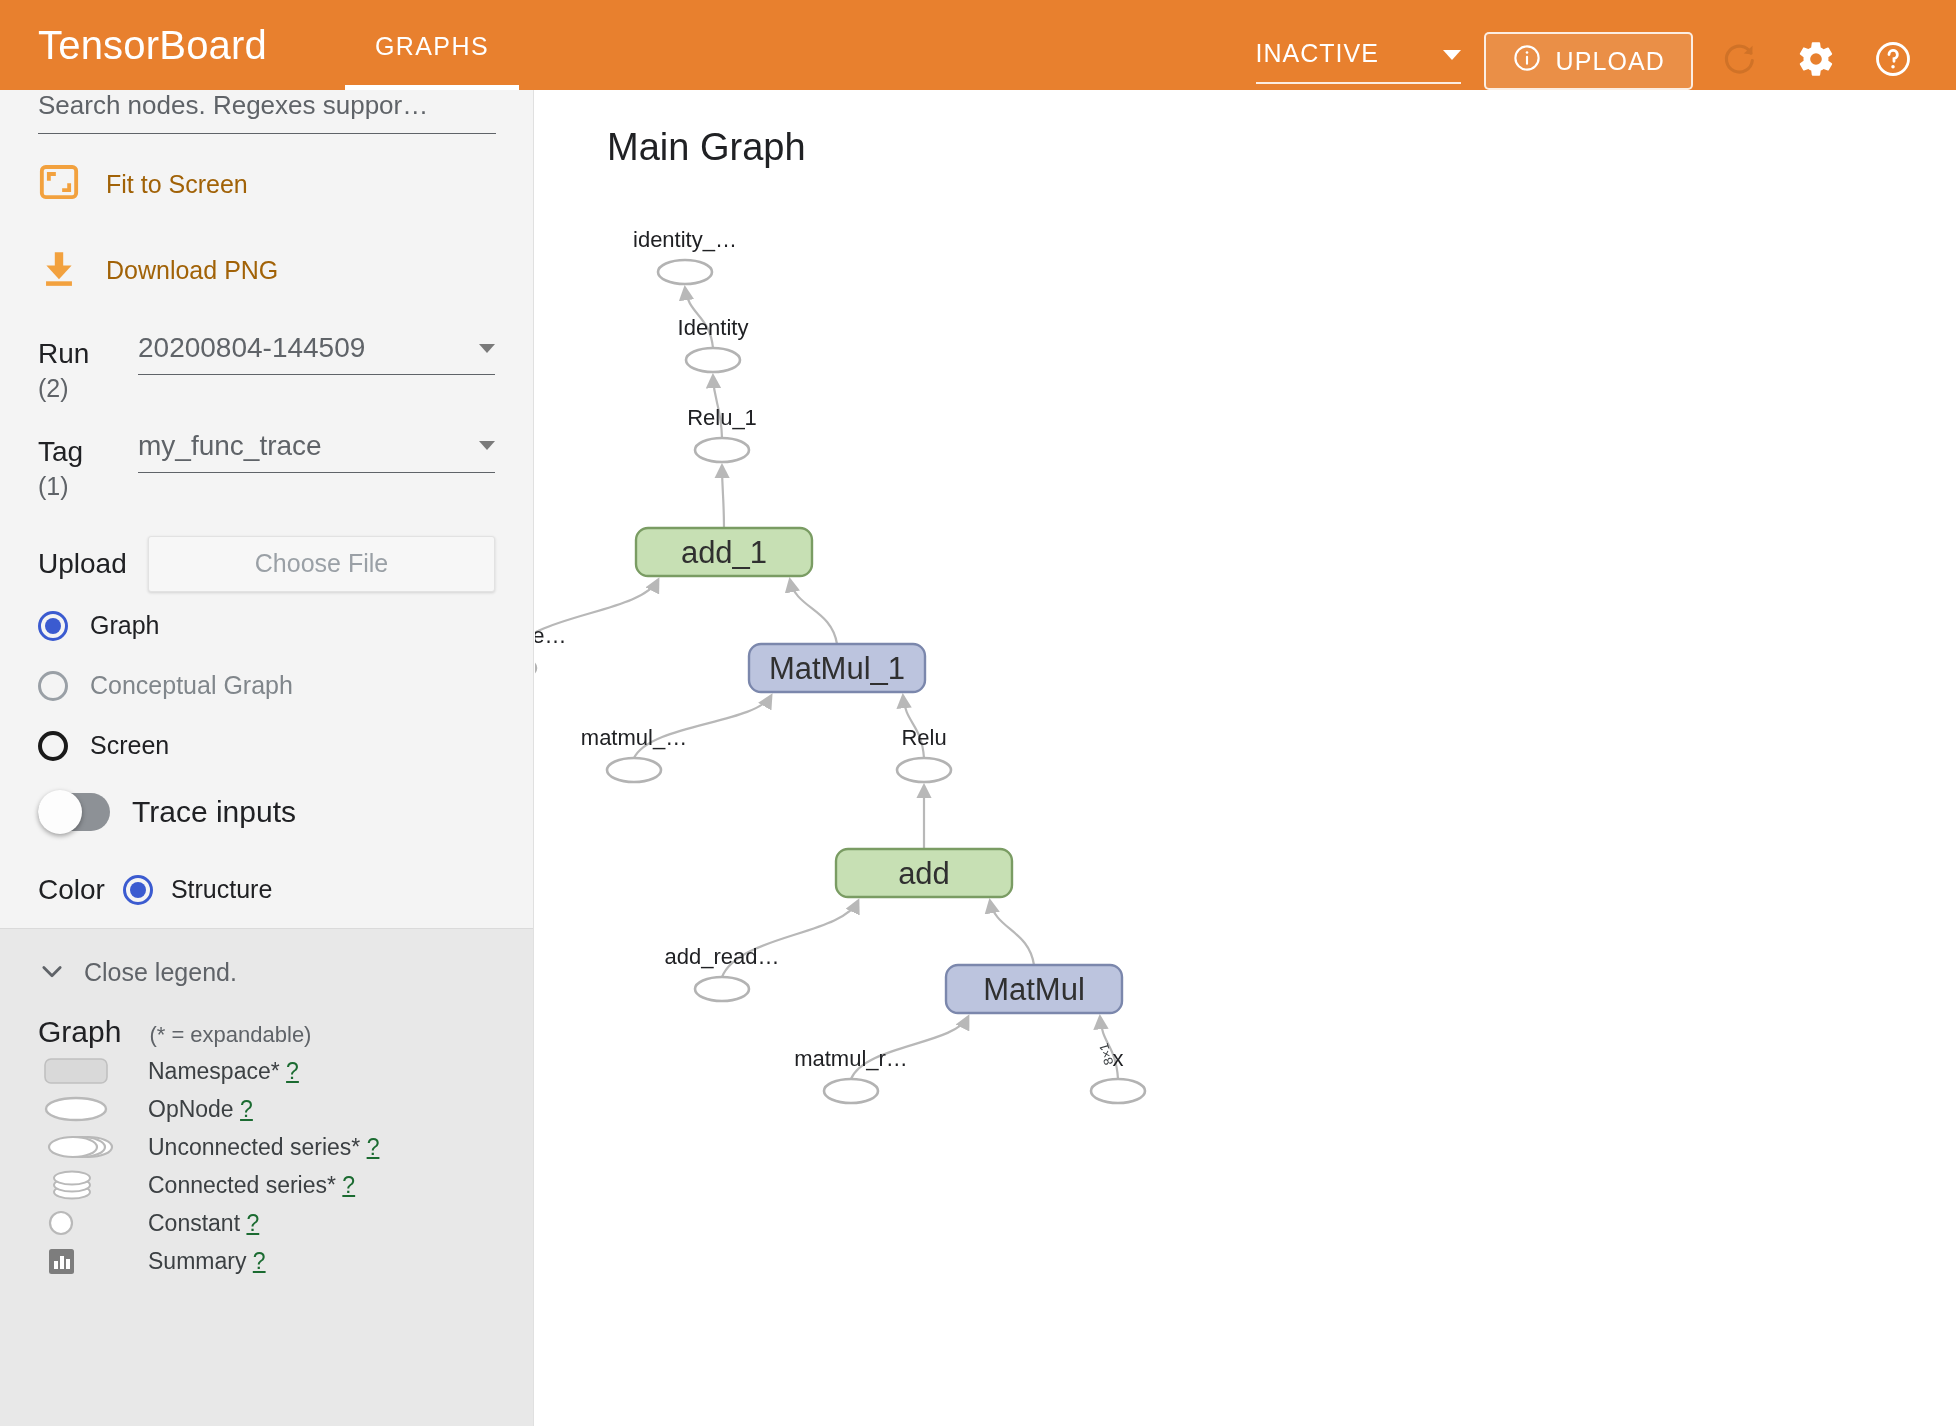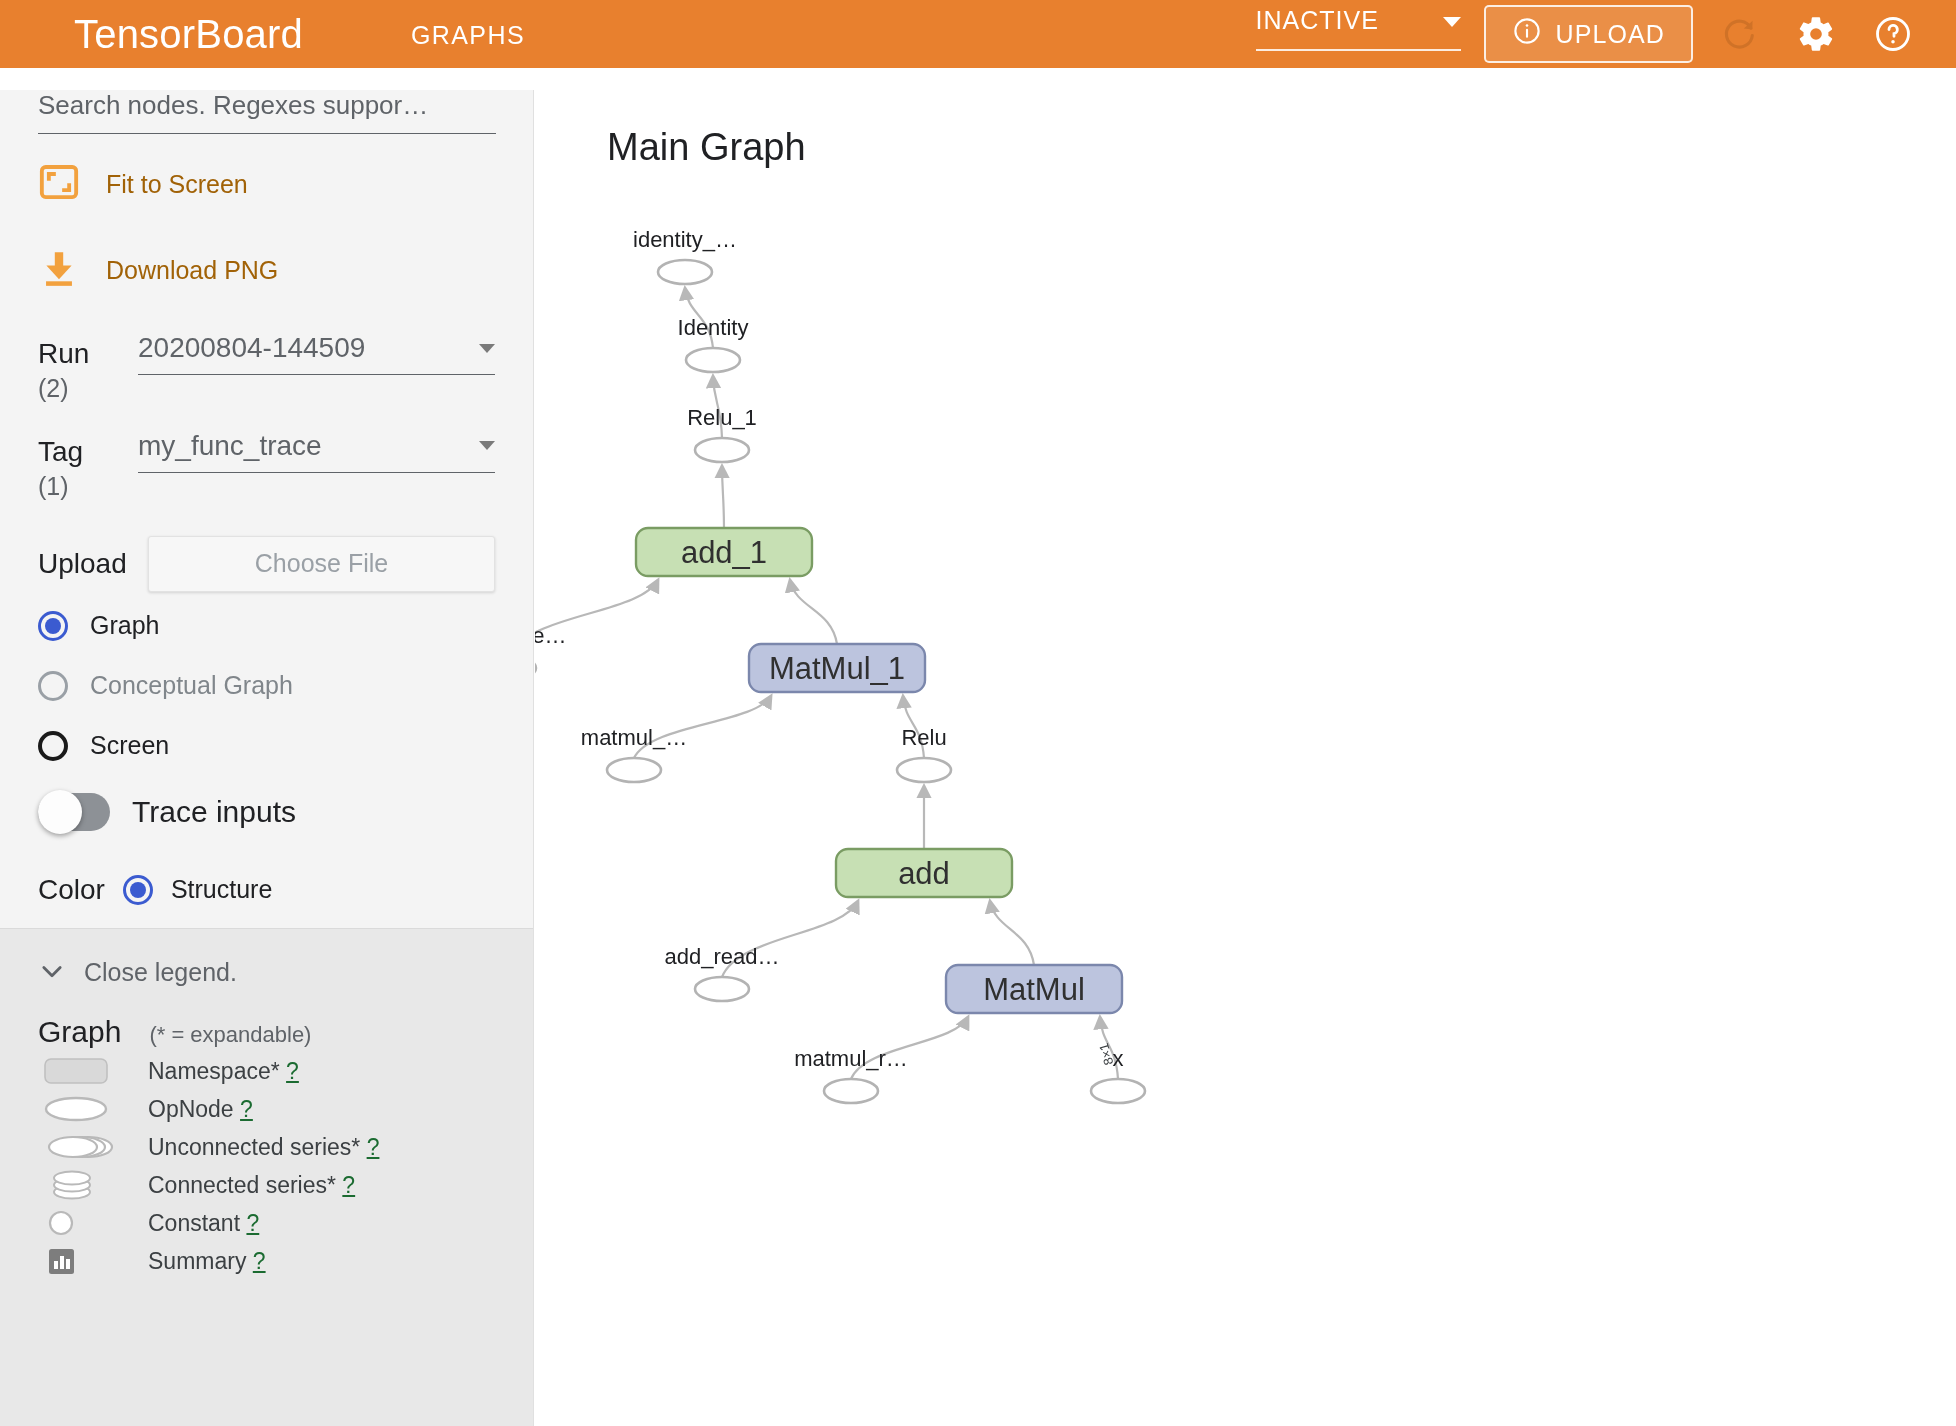--- a/index.html
+++ b/index.html
@@ -6,41 +6,41 @@
   html, body {
     margin: 0; padding: 0;
     width: 1956px; height: 1426px;
     overflow: hidden;
     background: #ffffff;
     font-family: "Liberation Sans", sans-serif;
   }
 
   
   #topbar {
-    position: absolute; left: 0; top: 0; width: 1956px; height: 68px;
+    position: absolute; left: 0; top: 0; width: 1956px; height: 90px;
     background: #e8802e;
-    display: flex; align-items: center; padding-left: 36px;
+    display: flex; align-items: center;
   }
   #brand {
     color: #ffffff; font-size: 40px; font-weight: 400;
     margin-left: 38px; letter-spacing: .2px;
     font-family: "Liberation Sans", sans-serif;
   }
   #tabs { display: flex; align-items: flex-end; height: 90px; margin-left: 78px; }
   .tab {
     color: #ffffff; font-size: 25px; letter-spacing: 1.4px;
     padding: 0 30px; height: 90px; line-height: 92px;
     position: relative; cursor: pointer;
   }
   .tab.active::after {
     content: ""; position: absolute; left: 0; right: 0; bottom: 0;
     height: 5px; background: #ffffff;
   }
   #topbar-right {
-    margin-left: auto; display: flex; align-items: center;
+    margin-left: auto; display: flex; align-items: flex-end;
     height: 90px; padding-right: 32px; gap: 5px;
   }
   #run-state {
     color: #ffffff; font-size: 25px; letter-spacing: 1px;
     border-bottom: 2px solid rgba(255,255,255,.85);
     width: 205px; padding-bottom: 14px; margin-right: 18px;
     display: flex; align-items: flex-end; justify-content: space-between;
     cursor: pointer; position: relative; top: -6px;
   }
   .caret-down {

